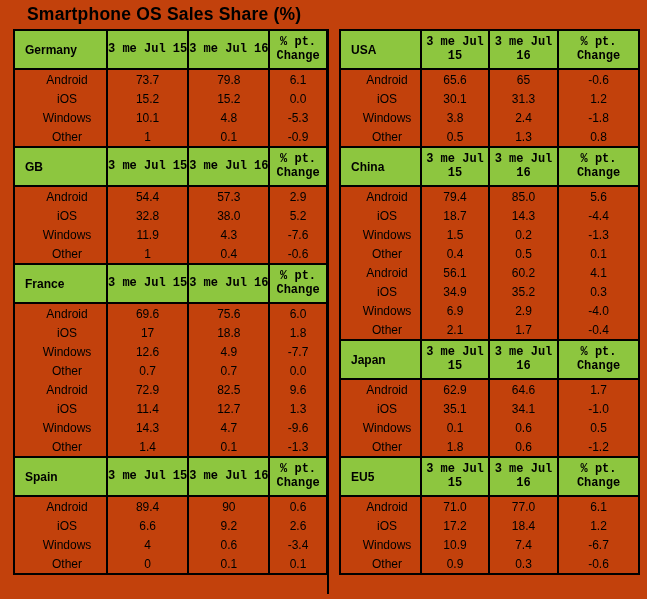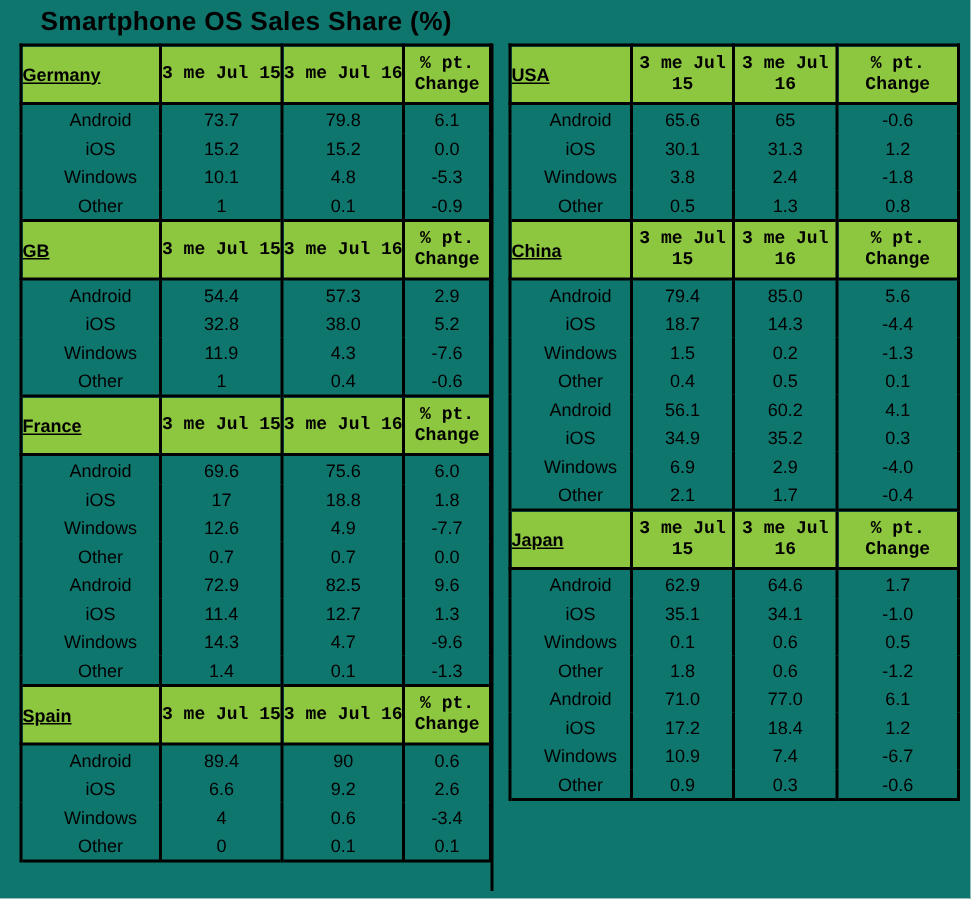--- a/index.html
+++ b/index.html
@@ -6,21 +6,21 @@
     margin: 0;
     padding: 0;
     background: #ffffff;
     font-family: "Liberation Sans", sans-serif;
     color: #000000;
   }
   .page {
     position: relative;
     width: 647px;
     height: 599px;
-    background: #0f766e;
+    background: #c2410c;
     overflow: hidden;
   }
   .title {
     position: absolute;
     left: 27px;
     top: 4px;
     margin: 0;
     font-size: 17.5px;
     font-weight: bold;
     letter-spacing: 0.2px;
@@ -47,21 +47,21 @@
   tr.hdr td {
     background: #8DC63F;
     font-weight: bold;
     height: 37px;
     border-top: 2px solid #000;
     border-bottom: 2px solid #000;
     vertical-align: middle;
   }
   tr.hdr td.region {
     text-align: left;
-    text-decoration: underline;
+    padding-left: 10px;
   }
   tr.hdr td.colh {
     text-align: center;
     line-height: 1.15;
     font-family: Liberation Mono, monospace;
   }
   .grp-left tr.hdr td.period { white-space: nowrap; }
   .grp-right tr.hdr td.period { white-space: normal; padding: 0 4px; }
   tr.hdr td.change { padding: 0 6px; }
   tr.datarow td { height: 19px; vertical-align: middle; }
@@ -357,20 +357,26 @@
           <td class="val">0.1</td>
           <td class="val">0.6</td>
           <td class="val">0.5</td>
         </tr>
         <tr class="datarow">
           <td class="os">Other</td>
           <td class="val">1.8</td>
           <td class="val">0.6</td>
           <td class="val">-1.2</td>
         </tr>
+        <tr class="hdr">
+          <td class="region">EU5</td>
+          <td class="colh period">3 me Jul 15</td>
+          <td class="colh period">3 me Jul 16</td>
+          <td class="colh change">% pt. Change</td>
+        </tr>
         <tr class="datarow">
           <td class="os">Android</td>
           <td class="val">71.0</td>
           <td class="val">77.0</td>
           <td class="val">6.1</td>
         </tr>
         <tr class="datarow">
           <td class="os">iOS</td>
           <td class="val">17.2</td>
           <td class="val">18.4</td>

